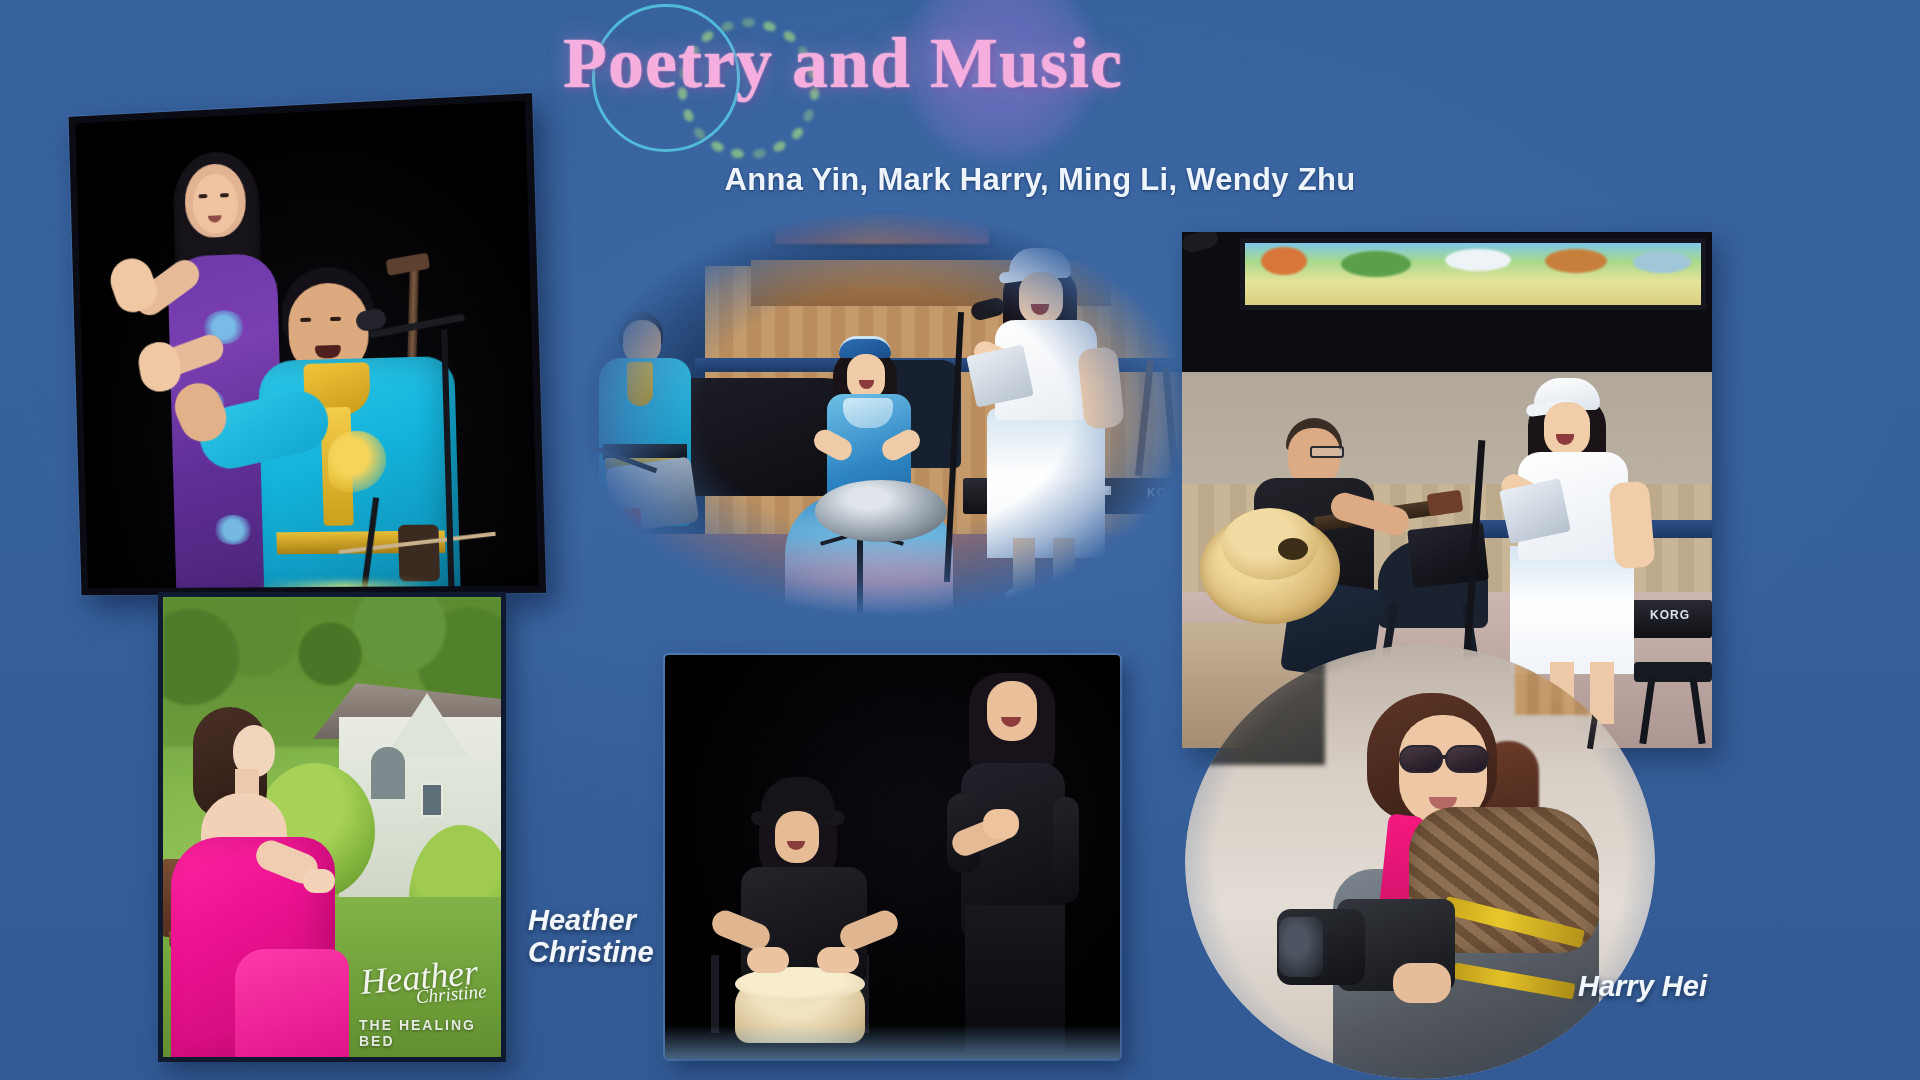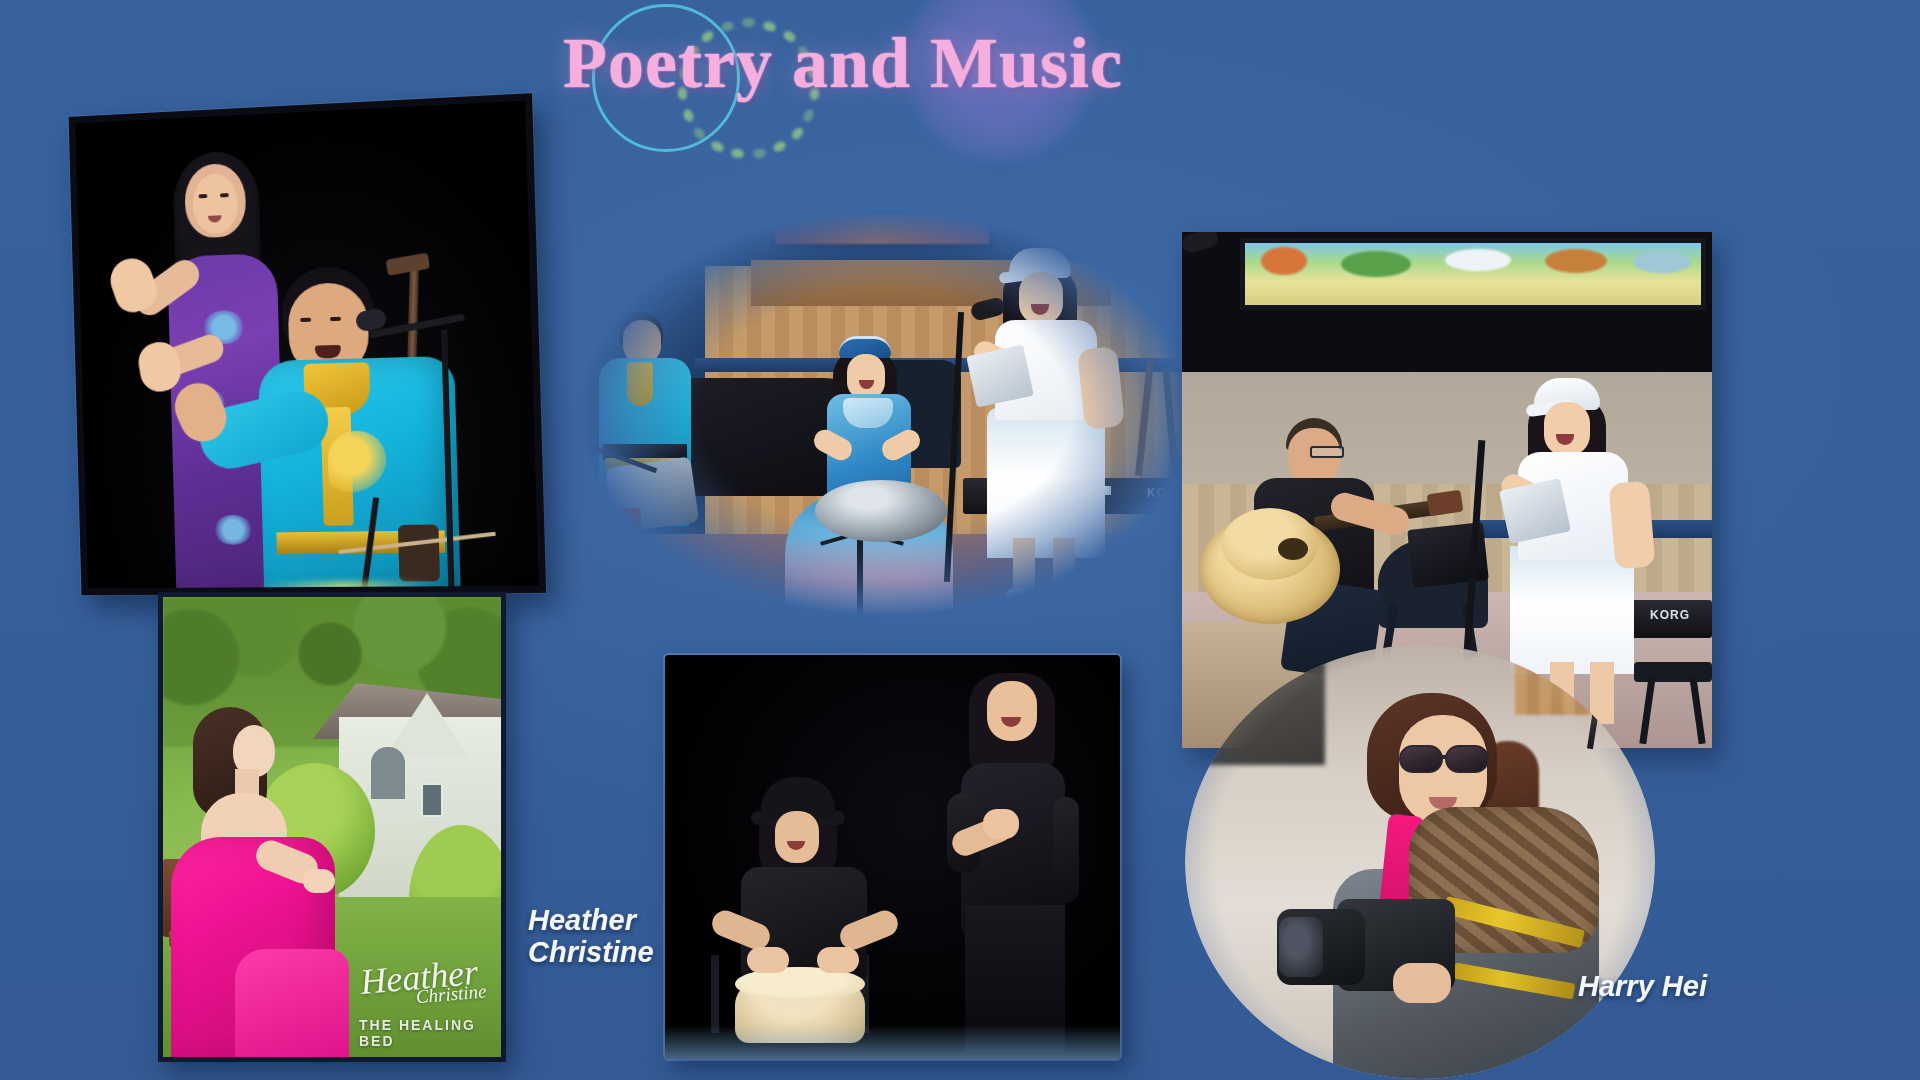--- a/index.html
+++ b/index.html
@@ -612,20 +612,23 @@
       <i style="left: 6.01958px; top: 55.798px; transform: rotate(284.211deg); opacity: 0.55;"></i>
       <i style="left: 14.747px; top: 35.9014px; transform: rotate(303.158deg); opacity: 0.9;"></i>
       <i style="left: 29.462px; top: 19.9167px; transform: rotate(322.105deg); opacity: 0.9;"></i>
       <i style="left: 48.5698px; top: 9.57606px; transform: rotate(341.053deg); opacity: 0.55;"></i>
     </div>
 
   <div id="title">
     <span class="t">Poetry and Music</span>
   </div>
 
+  <div id="names">
+    <span class="n">Anna Yin, Mark Harry, Ming Li, Wendy Zhu</span>
+  </div>
 
   <div class="photo" id="photo-stage-duo">
     <div class="bg"></div>
     <div class="p1-w-hair"></div>
     <div class="p1-w-head"></div>
     <div class="p1-w-face-in"></div>
     <div class="p1-w-eye" style="left:126px;top:78px"></div>
     <div class="p1-w-eye" style="left:148px;top:78px"></div>
     <div class="p1-w-mouth"></div>
     <div class="p1-w-body"></div>

